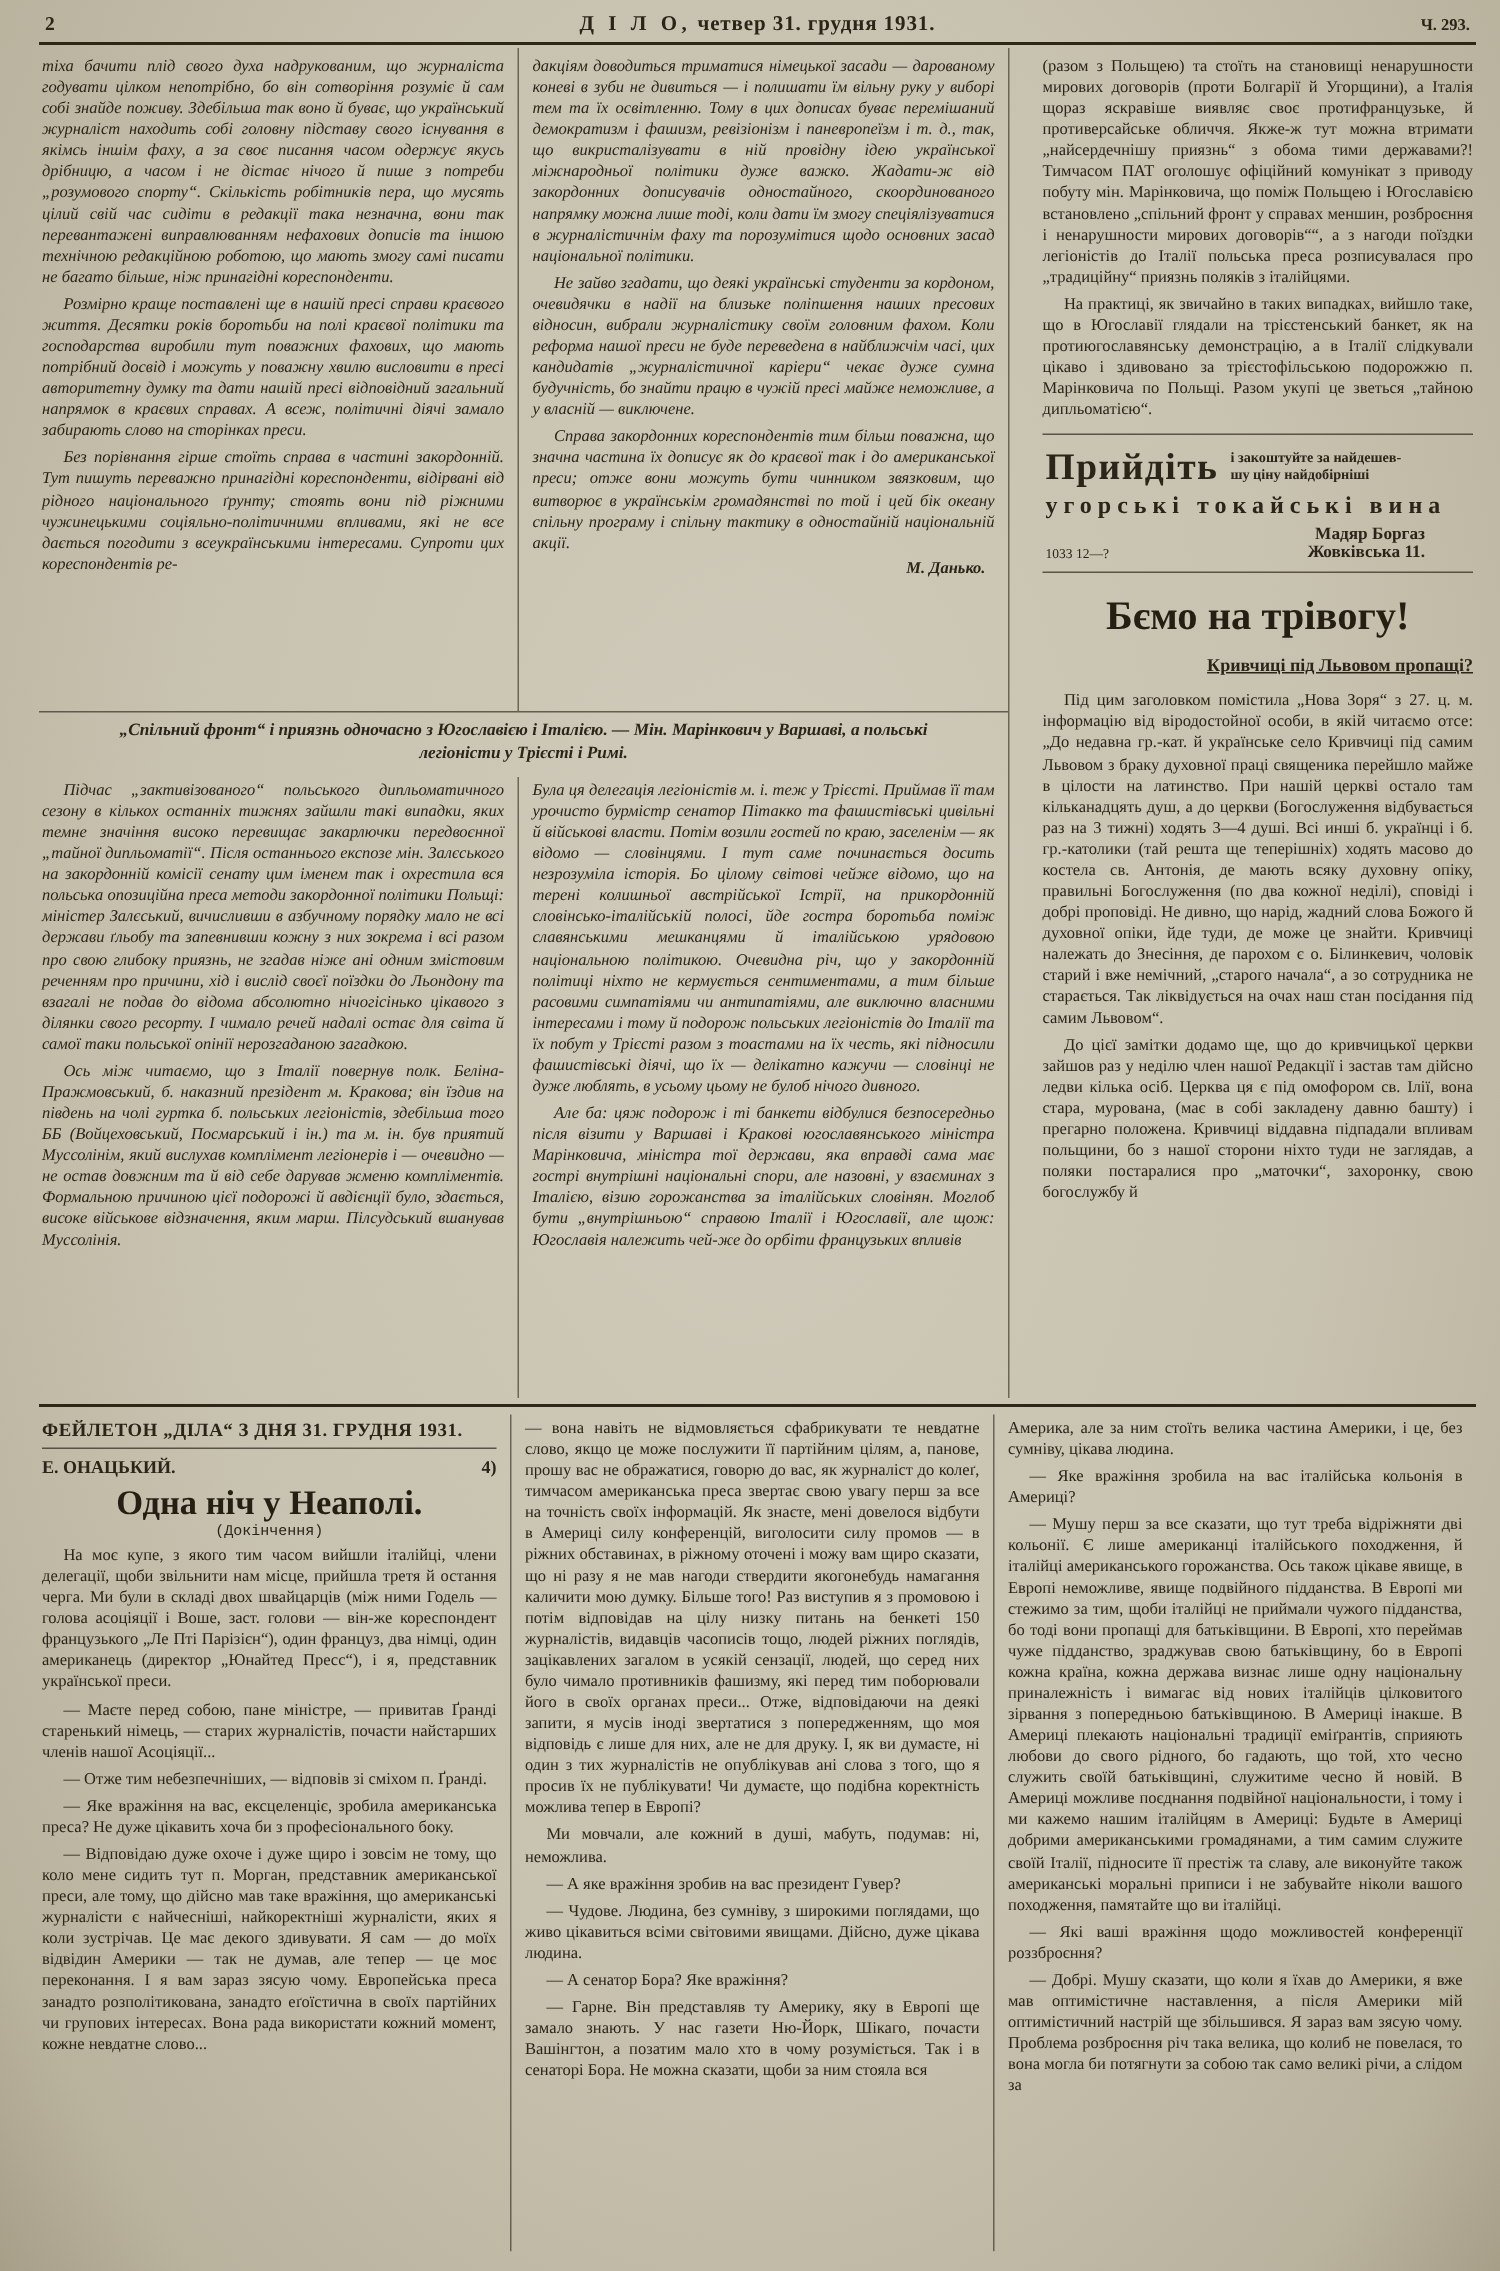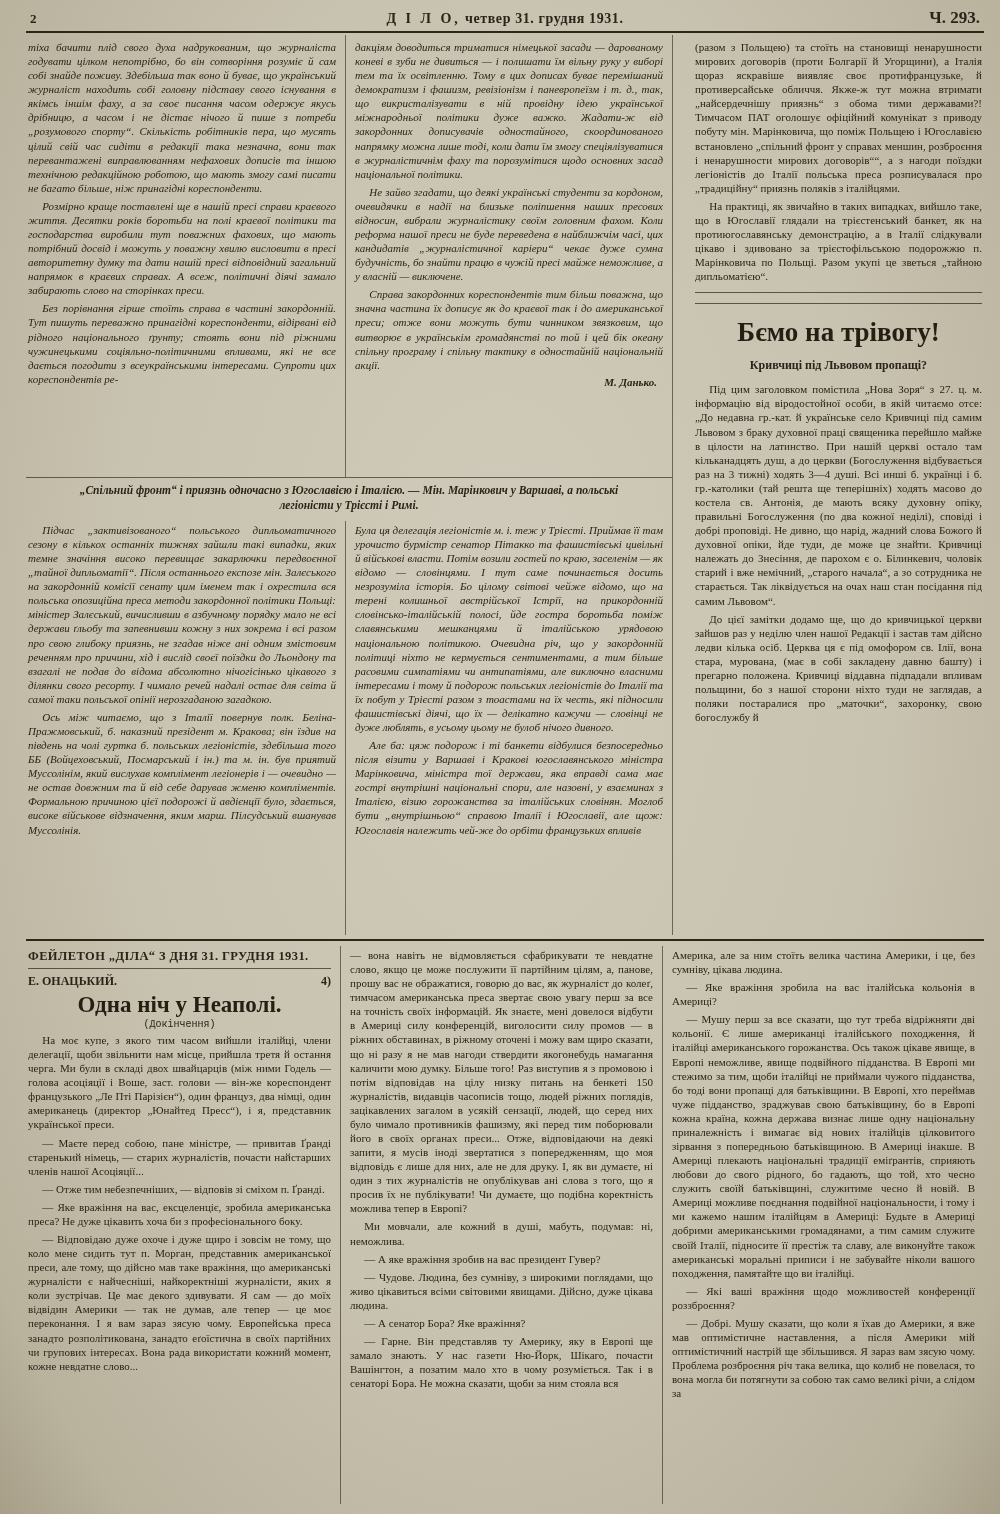--- a/index.html
+++ b/index.html
@@ -10,21 +10,21 @@
     color:#2b2419;
     font-family:"Liberation Serif","DejaVu Serif",serif;
     padding:4px 16px 8px 26px;
   }
   
   .masthead{display:flex;align-items:baseline;justify-content:space-between;
     border-bottom:2px solid #2e2718;padding:4px 4px 3px;font-weight:bold;}
   .masthead .pgnum{font-size:13px;width:60px;}
   .masthead .center{font-size:14px;letter-spacing:.6px;}
   .masthead .center .paper{letter-spacing:3px;}
-  .masthead .issue{font-size:17px;width:60px;text-align:right;}
+  .masthead .issue{font-size:11px;width:60px;text-align:right;}
   
   p.body{margin:0 0 4px;font-size:11px;line-height:1.28;text-align:justify;text-indent:1.3em;}
   p.cont{text-indent:0;}
   .sig{text-align:right;font-weight:bold;font-size:11px;margin:2px 6px 0 0;}
   .vr{width:1px;background:rgba(43,36,25,.6);flex:0 0 1px;}
   .hr{border-top:1px solid rgba(43,36,25,.7);margin:5px 0;height:0;}
   
   .content{display:flex;height:900px;overflow:hidden;margin-top:2px;}
   .left2{width:646px;display:flex;flex-direction:column;flex:0 0 646px;font-style:italic;}
   .art1{display:flex;height:442px;overflow:hidden;}
@@ -43,21 +43,21 @@
   .ad{padding:3px 2px 2px;position:relative;}
   .ad .row1{display:flex;align-items:center;gap:8px;}
   .ad .invite{font-size:25px;font-weight:bold;letter-spacing:1px;}
   .ad .taglines{font-size:9.5px;font-weight:bold;line-height:1.2;}
   .ad .product{font-size:16px;font-weight:bold;letter-spacing:4px;margin-top:3px;white-space:nowrap;}
   .ad .vendor{font-weight:bold;font-size:11.5px;text-align:right;margin-top:3px;padding-right:30px;}
   .ad .addr{font-weight:bold;font-size:11.5px;text-align:right;padding-right:30px;}
   .ad .ref{font-size:9px;position:absolute;left:2px;bottom:2px;}
   
   .alarm h2{font-size:27px;text-align:center;margin:8px 0 10px;font-weight:bold;color:#241e13;}
-  .alarm .sub{font-weight:bold;text-align:center;font-size:12px;margin:0 0 9px;}
+  .alarm .sub{font-weight:bold;text-align:right;font-size:12px;margin:0 0 9px;text-decoration:underline;}
   
   .feuilleton{display:flex;height:558px;overflow:hidden;border-top:2px solid #2e2718;margin-top:4px;padding-top:5px;}
   .feuilleton .col{flex:1;padding:2px 9px 0 2px;overflow:hidden;}
   .feuilleton .col + .vr + .col{padding-left:9px;}
   .fhead{font-weight:bold;font-size:12.5px;letter-spacing:.4px;border-bottom:1px solid rgba(43,36,25,.7);
     padding-bottom:4px;margin:1px 0 5px;}
   .authorrow{display:flex;justify-content:space-between;font-weight:bold;font-size:12px;margin-bottom:2px;}
   .ftitle{font-size:23px;font-weight:bold;text-align:center;margin:3px 0 1px;color:#241e13;}
   .fsub{text-align:center;font-size:10px;margin:0 0 3px;font-family:Liberation Mono, monospace;}
   .ftopics{font-weight:bold;font-size:11px;margin:1px 0 7px;line-height:1.3;}
@@ -110,20 +110,33 @@
         </div>
       </section>
     </div>
 
     <aside class="col3">
       <p class="body cont">(разом з Польщею) та стоїть на становищі ненарушности мирових договорів (проти Болгарії й Угорщини), а Італія щораз яскравіше виявляє своє протифранцузьке, й противерсайське обличчя. Якже-ж тут можна втримати „найсердечнішу приязнь“ з обома тими державами?! Тимчасом ПАТ оголошує офіційний комунікат з приводу побуту мін. Марінковича, що поміж Польщею і Югославією встановлено „спільний фронт у справах меншин, розброєння і ненарушности мирових договорів““, а з нагоди поїздки легіоністів до Італії польська преса розписувалася про „традиційну“ приязнь поляків з італійцями.</p>
       <p class="body">На практиці, як звичайно в таких випадках, вийшло таке, що в Югославії глядали на трієстенський банкет, як на протиюгославянську демонстрацію, а в Італії слідкували цікаво і здивовано за трієстофільською подорожжю п. Марінковича по Польщі. Разом укупі це зветься „тайною дипльоматією“.</p>
 
       <div class="hr"></div>
 
+      <div class="ad">
+        <div class="row1">
+          <span class="invite">Прийдіть</span>
+          <span class="taglines">
+            <span>і закоштуйте за найдешев-</span><br>
+            <span>шу ціну найдобірніші</span>
+          </span>
+        </div>
+        <div class="product">угорські токайські вина</div>
+        <div class="vendor">Мадяр Боргаз</div>
+        <div class="addr">Жовківська 11.</div>
+        <div class="ref">1033 12—?</div>
+      </div>
 
       <div class="hr"></div>
 
       <section class="alarm">
         <h2>Бємо на трівогу!</h2>
         <div class="sub">Кривчиці під Львовом пропащі?</div>
         <p class="body">Під цим заголовком помістила „Нова Зоря“ з 27. ц. м. інформацію від віродостойної особи, в якій читаємо отсе: „До недавна гр.-кат. й українське село Кривчиці під самим Львовом з браку духовної праці священика перейшло майже в цілости на латинство. При нашій церкві остало там кільканадцять душ, а до церкви (Богослуження відбувається раз на 3 тижні) ходять 3—4 душі. Всі инші б. українці і б. гр.-католики (тай решта ще теперішніх) ходять масово до костела св. Антонія, де мають всяку духовну опіку, правильні Богослуження (по два кожної неділі), сповіді і добрі проповіді. Не дивно, що нарід, жадний слова Божого й духовної опіки, йде туди, де може це знайти. Кривчиці належать до Знесіння, де парохом є о. Білинкевич, чоловік старий і вже немічний, „старого начала“, а зо сотрудника не старається. Так ліквідується на очах наш стан посідання під самим Львовом“.</p>
         <p class="body">До цієї замітки додамо ще, що до кривчицької церкви зайшов раз у неділю член нашої Редакції і застав там дійсно ледви кілька осіб. Церква ця є під омофором св. Ілії, вона стара, мурована, (має в собі закладену давню башту) і прегарно положена. Кривчиці віддавна підпадали впливам польщини, бо з нашої сторони ніхто туди не заглядав, а поляки постаралися про „маточки“, захоронку, свою богослужбу й</p>
       </section>
     </aside>

